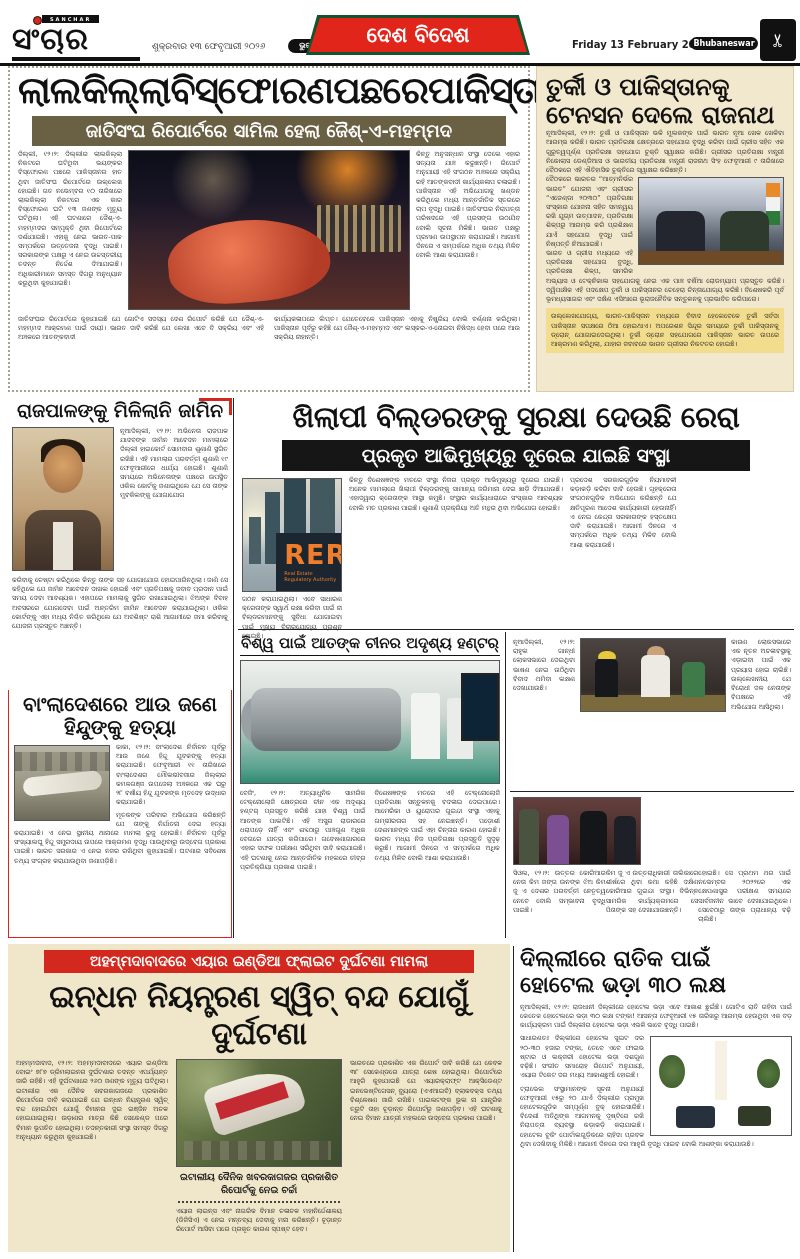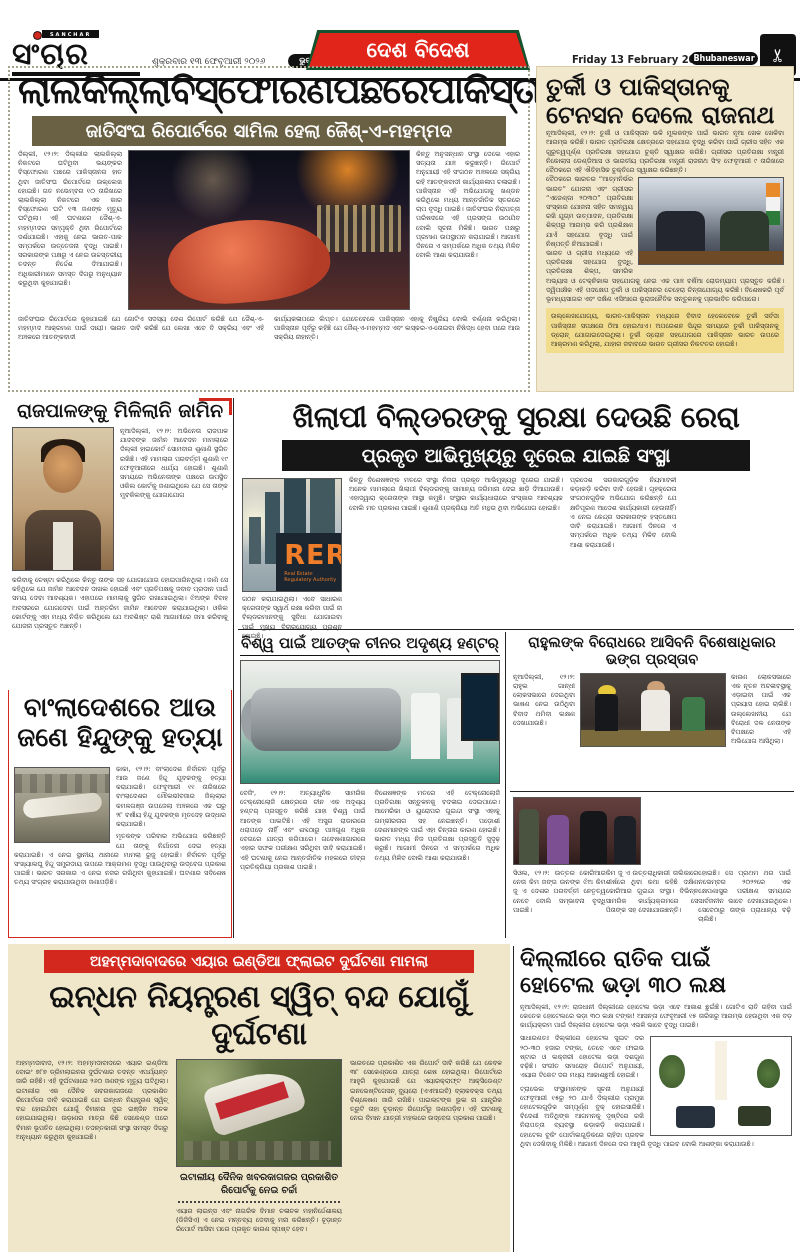--- a/index.html
+++ b/index.html
@@ -1,19 +1,19 @@
 <!DOCTYPE html>
 <html><head>
 <meta charset="utf-8">
 <style>
   html,body{margin:0;padding:0;background:#ffffff;}
   .page{position:relative;width:800px;height:1259px;background:#ffffff;overflow:hidden;
         font-family:"DejaVu Sans",sans-serif;color:#111;}
   
-  .masthead{position:absolute;left:0;top:16px;width:800px;height:62px;border-bottom:3px solid #111;}
+  .masthead{position:absolute;left:0;top:1px;width:800px;height:62px;border-bottom:3px solid #111;}
   .logo-banner{position:absolute;left:42px;top:14px;background:#111;color:#fff;font-size:5px;
                letter-spacing:2px;padding:1px 8px;font-weight:bold;}
   .logo-dot{position:absolute;left:33px;top:15px;width:7px;height:7px;border-radius:50%;
             background:#d3281e;border:1px solid #111;}
   .logo-text{position:absolute;left:12px;top:20px;font-size:30px;font-weight:bold;letter-spacing:1px;}
   .logo-rule{position:absolute;left:12px;top:56px;width:128px;height:4px;background:#111;}
   .date-odia{position:absolute;left:152px;top:40px;font-size:9px;font-weight:normal;color:#222;}
   .pill{background:#111;color:#fff;border-radius:8px;font-weight:bold;text-align:center;}
   .pill-odia{position:absolute;left:288px;top:38px;width:62px;font-size:8px;padding:2px 0;}
   .section-banner-outer{position:absolute;left:306px;top:14px;width:224px;height:40px;
@@ -72,21 +72,21 @@
   .por-face{position:absolute;left:30%;top:12%;width:40%;height:34%;border-radius:50%;
       background:radial-gradient(circle at 50% 42%,#d8a268,#a9764a 85%);}
   .por-hair{position:absolute;left:28%;top:8%;width:44%;height:16%;border-radius:50% 50% 0 0;background:#241a12;}
   .por-body{position:absolute;left:12%;bottom:0;width:76%;height:42%;border-radius:18px 18px 0 0;
       background:linear-gradient(180deg,#5c4a3a,#3e3028);}
   .por-shirt{position:absolute;left:40%;bottom:0;width:20%;height:34%;background:#e8e4da;}
   .a3 .side{flex:1;}
   .a3 .cont{margin-top:5px;}
   .a5{position:absolute;left:8px;top:690px;width:224px;height:248px;box-sizing:border-box;
       border:1px solid #d3281e;border-top:none;padding:3px 5px;}
-  .a5 .hl{font-size:26px;font-weight:bold;text-align:center;line-height:1.15;margin-bottom:12px;}
+  .a5 .hl{font-size:20px;font-weight:bold;text-align:center;line-height:1.15;margin-bottom:4px;}
   .photo-shroud{float:left;width:94px;height:74px;margin:2px 6px 2px 0;background:
       linear-gradient(180deg,#b9b5a7 0%,#96927f 60%,#6e6a5a 100%);}
   .shroud{position:absolute;left:8%;top:38%;width:84%;height:26%;border-radius:12px;
       background:linear-gradient(90deg,#f2efe6,#d8d4c6);transform:rotate(-6deg);}
   .shroud-men{position:absolute;left:0;top:8%;width:100%;height:26%;
       background:repeating-linear-gradient(90deg,#5a564a 0 7px,#8a8674 7px 15px);opacity:.6;}
   
   .a4{position:absolute;left:238px;top:398px;width:556px;height:230px;box-sizing:border-box;padding:2px 4px;}
   .a4 .hl{font-size:29px;font-weight:bold;text-align:center;letter-spacing:-0.5px;}
   .a4 .sub{margin:5px 40px 5px;background:#161616;color:#fff;font-size:19px;font-weight:bold;
@@ -281,21 +281,20 @@
       <div class="mach-man2"></div>
       <div class="mach-screen"></div>
     </div>
     <div class="cols">
       <div class="art-body">ବେଜିଂ, ୧୨।୨: ଅତ୍ୟାଧୁନିକ ସାମରିକ ଟେକ୍ନୋଲୋଜି କ୍ଷେତ୍ରରେ ଚୀନ ଏକ ଅଦୃଶ୍ୟ ହଣ୍ଟର୍ ପ୍ରସ୍ତୁତ କରିଛି ଯାହା ବିଶ୍ୱ ପାଇଁ ଆତଙ୍କ ପାଲଟିଛି। ଏହି ଅସ୍ତ୍ର ରାଡାରରେ ଧରାପଡ଼େ ନାହିଁ ଏବଂ ଶବ୍ଦଠାରୁ ପାଞ୍ଚଗୁଣ ଅଧିକ ବେଗରେ ଯାତ୍ରା କରିପାରେ। ଗବେଷଣାଗାରରେ ଏହାର ସଫଳ ପରୀକ୍ଷଣ ସରିଥିବା ଦାବି କରାଯାଇଛି। ଏହି ଘଟଣାକୁ ନେଇ ଆନ୍ତର୍ଜାତିକ ମହଲରେ ତୀବ୍ର ପ୍ରତିକ୍ରିୟା ପ୍ରକାଶ ପାଇଛି।</div>
       <div class="art-body">ବିଶେଷଜ୍ଞଙ୍କ ମତରେ ଏହି ଟେକ୍ନୋଲୋଜି ପ୍ରତିରକ୍ଷା ସନ୍ତୁଳନକୁ ବଦଳାଇ ଦେଇପାରେ। ଆମେରିକା ଓ ୟୁରୋପର ଗୁଇନ୍ଦା ସଂସ୍ଥା ଏହାକୁ ଗମ୍ଭୀରତାର ସହ ନେଇଛନ୍ତି। ପଡ଼ୋଶୀ ଦେଶମାନଙ୍କ ପାଇଁ ଏହା ଚିନ୍ତାର କାରଣ ହୋଇଛି। ଭାରତ ମଧ୍ୟ ନିଜ ପ୍ରତିରକ୍ଷା ପ୍ରସ୍ତୁତି ସୁଦୃଢ଼ କରୁଛି। ଆଗାମୀ ଦିନରେ ଏ ସମ୍ପର୍କରେ ଅଧିକ ତଥ୍ୟ ମିଳିବ ବୋଲି ଆଶା କରାଯାଉଛି।</div>
     </div>
   </div>
 
   <div class="a7">
-    <div class="hl">ରାହୁଲଙ୍କ ବିରୋଧରେ ଆସିବନି ବିଶେଷାଧିକାର ଭଙ୍ଗ ପ୍ରସ୍ତାବ</div>
     <div class="row">
       <div class="art-body">ନୂଆଦିଲ୍ଲୀ, ୧୨।୨: ରାହୁଲ ଗାନ୍ଧୀ ଲୋକସଭାରେ ଦେଇଥିବା ଭାଷଣ ନେଇ ଉଠିଥିବା ବିବାଦ ଥମିବା ଲକ୍ଷଣ ଦେଖାଯାଉଛି।</div>
       <div class="photo photo-parl">
         <div class="parl-bench"></div>
         <div class="parl-t1"></div>
         <div class="parl-m1"></div>
         <div class="parl-h2"></div>
         <div class="parl-m2"></div>
         <div class="parl-m3"></div>
       </div>

